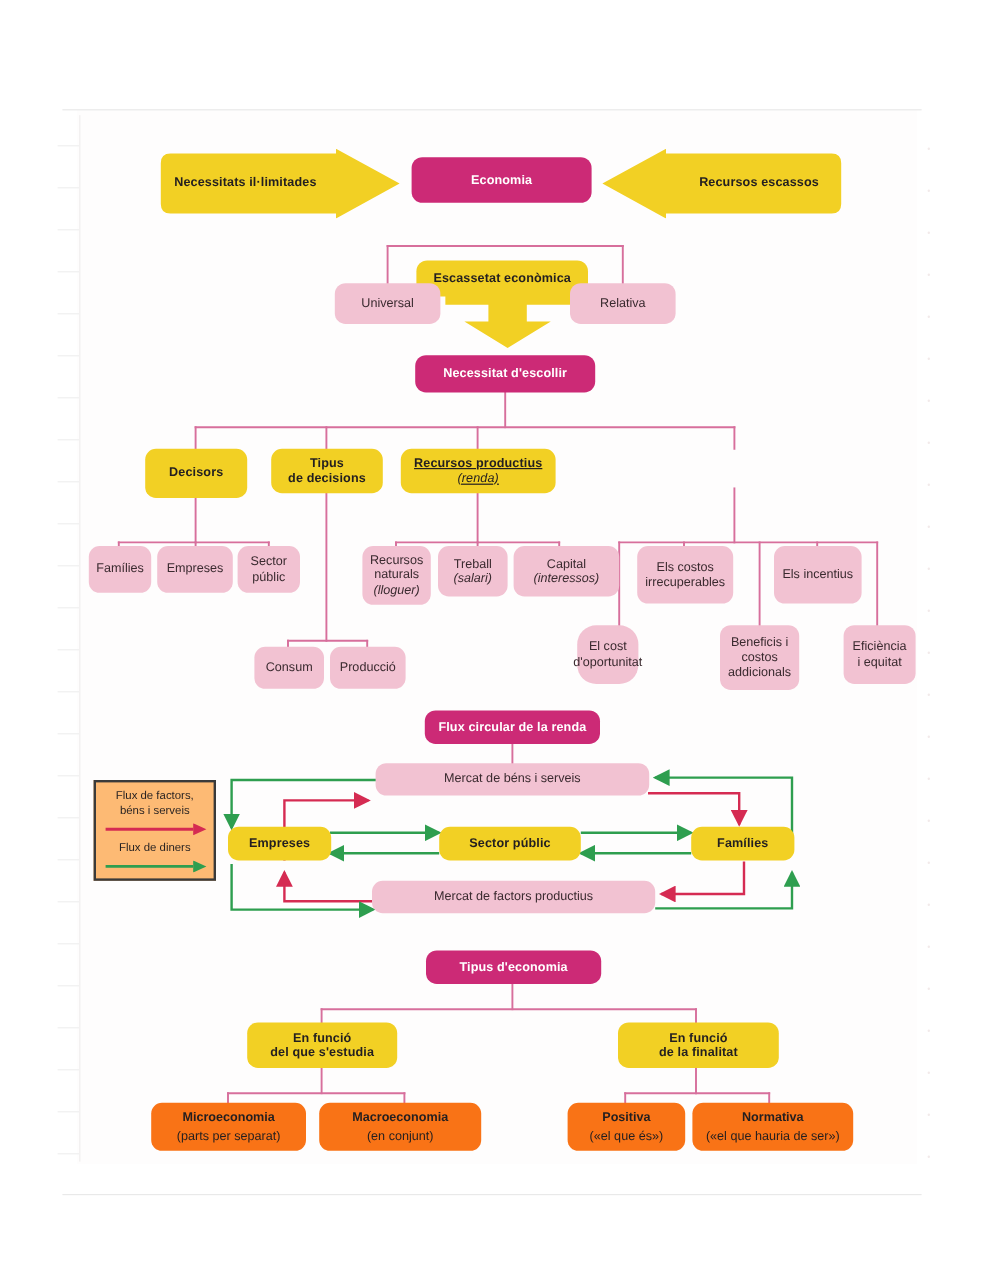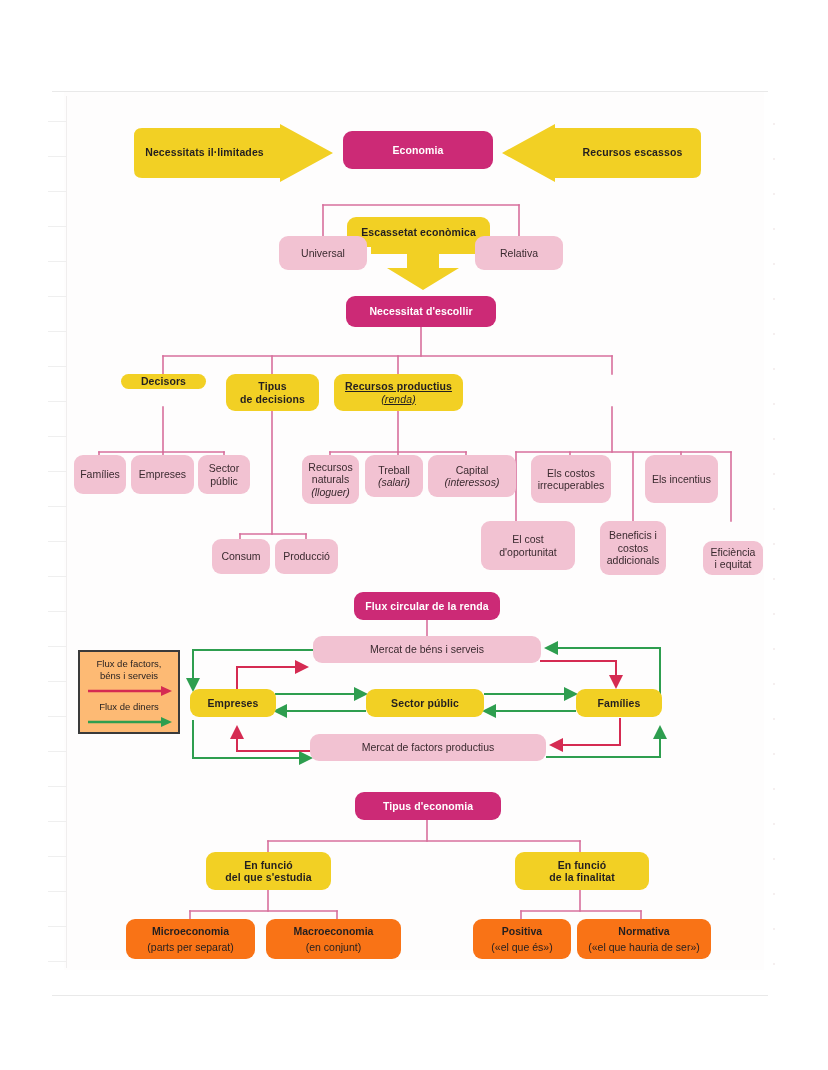--- a/index.html
+++ b/index.html
@@ -246,21 +246,21 @@
   <div style="position:absolute;left:371px;top:238px;width:104px;height:52px;">
     <svg width="104" height="52" viewBox="0 0 104 52">
       <path d="M0,0 L104,0 L104,16 L68,16 L68,30 L88,30 L52,52 L16,30 L36,30 L36,16 L0,16 Z" fill="#f2d024"></path>
     </svg>
   </div>
 
   <div class="node n-magenta" style="left:346px;top:296px;width:150px;height:31px;">
     <span>Necessitat d'escollir</span>
   </div>
 
-  <div class="node n-yellow" style="left:121px;top:374px;width:85px;height:15px;">
+  <div class="node n-yellow" style="left:121px;top:374px;width:85px;height:41px;">
     <span>Decisors</span>
   </div>
 
   <div class="node n-yellow" style="left:226px;top:374px;width:93px;height:37px;">
     <span class="stack">
       <span class="ttl">Tipus</span>
       <span class="ttl">de decisions</span>
     </span>
   </div>
 
@@ -301,33 +301,33 @@
       <span class="sub-i">(salari)</span>
     </span>
   </div>
   <div class="node n-pink" style="left:428px;top:455px;width:88px;height:42px;">
     <span class="stack">
       <span>Capital</span>
       <span class="sub-i">(interessos)</span>
     </span>
   </div>
 
-  <div class="node n-pink" style="left:481px;top:521px;width:94px;height:49px;">
+  <div class="node n-pink" style="left:481px;top:521px;width:51px;height:49px;border-radius:16px;">
     <span>El cost d'oportunitat</span>
   </div>
   <div class="node n-pink" style="left:531px;top:455px;width:80px;height:48px;">
     <span>Els costos irrecuperables</span>
   </div>
   <div class="node n-pink" style="left:600px;top:521px;width:66px;height:54px;">
     <span>Beneficis i costos addicionals</span>
   </div>
   <div class="node n-pink" style="left:645px;top:455px;width:73px;height:48px;">
     <span>Els incentius</span>
   </div>
-  <div class="node n-pink" style="left:703px;top:521px;width:60px;height:34px;margin-top:20px;">
+  <div class="node n-pink" style="left:703px;top:521px;width:60px;height:49px;">
     <span>Eficiència i equitat</span>
   </div>
 
   <div class="node n-magenta" style="left:354px;top:592px;width:146px;height:28px;">
     <span>Flux circular de la renda</span>
   </div>
 
   <div class="node n-pink flowlbl" style="left:313px;top:636px;width:228px;height:27px;">
     <span>Mercat de béns i serveis</span>
   </div>

